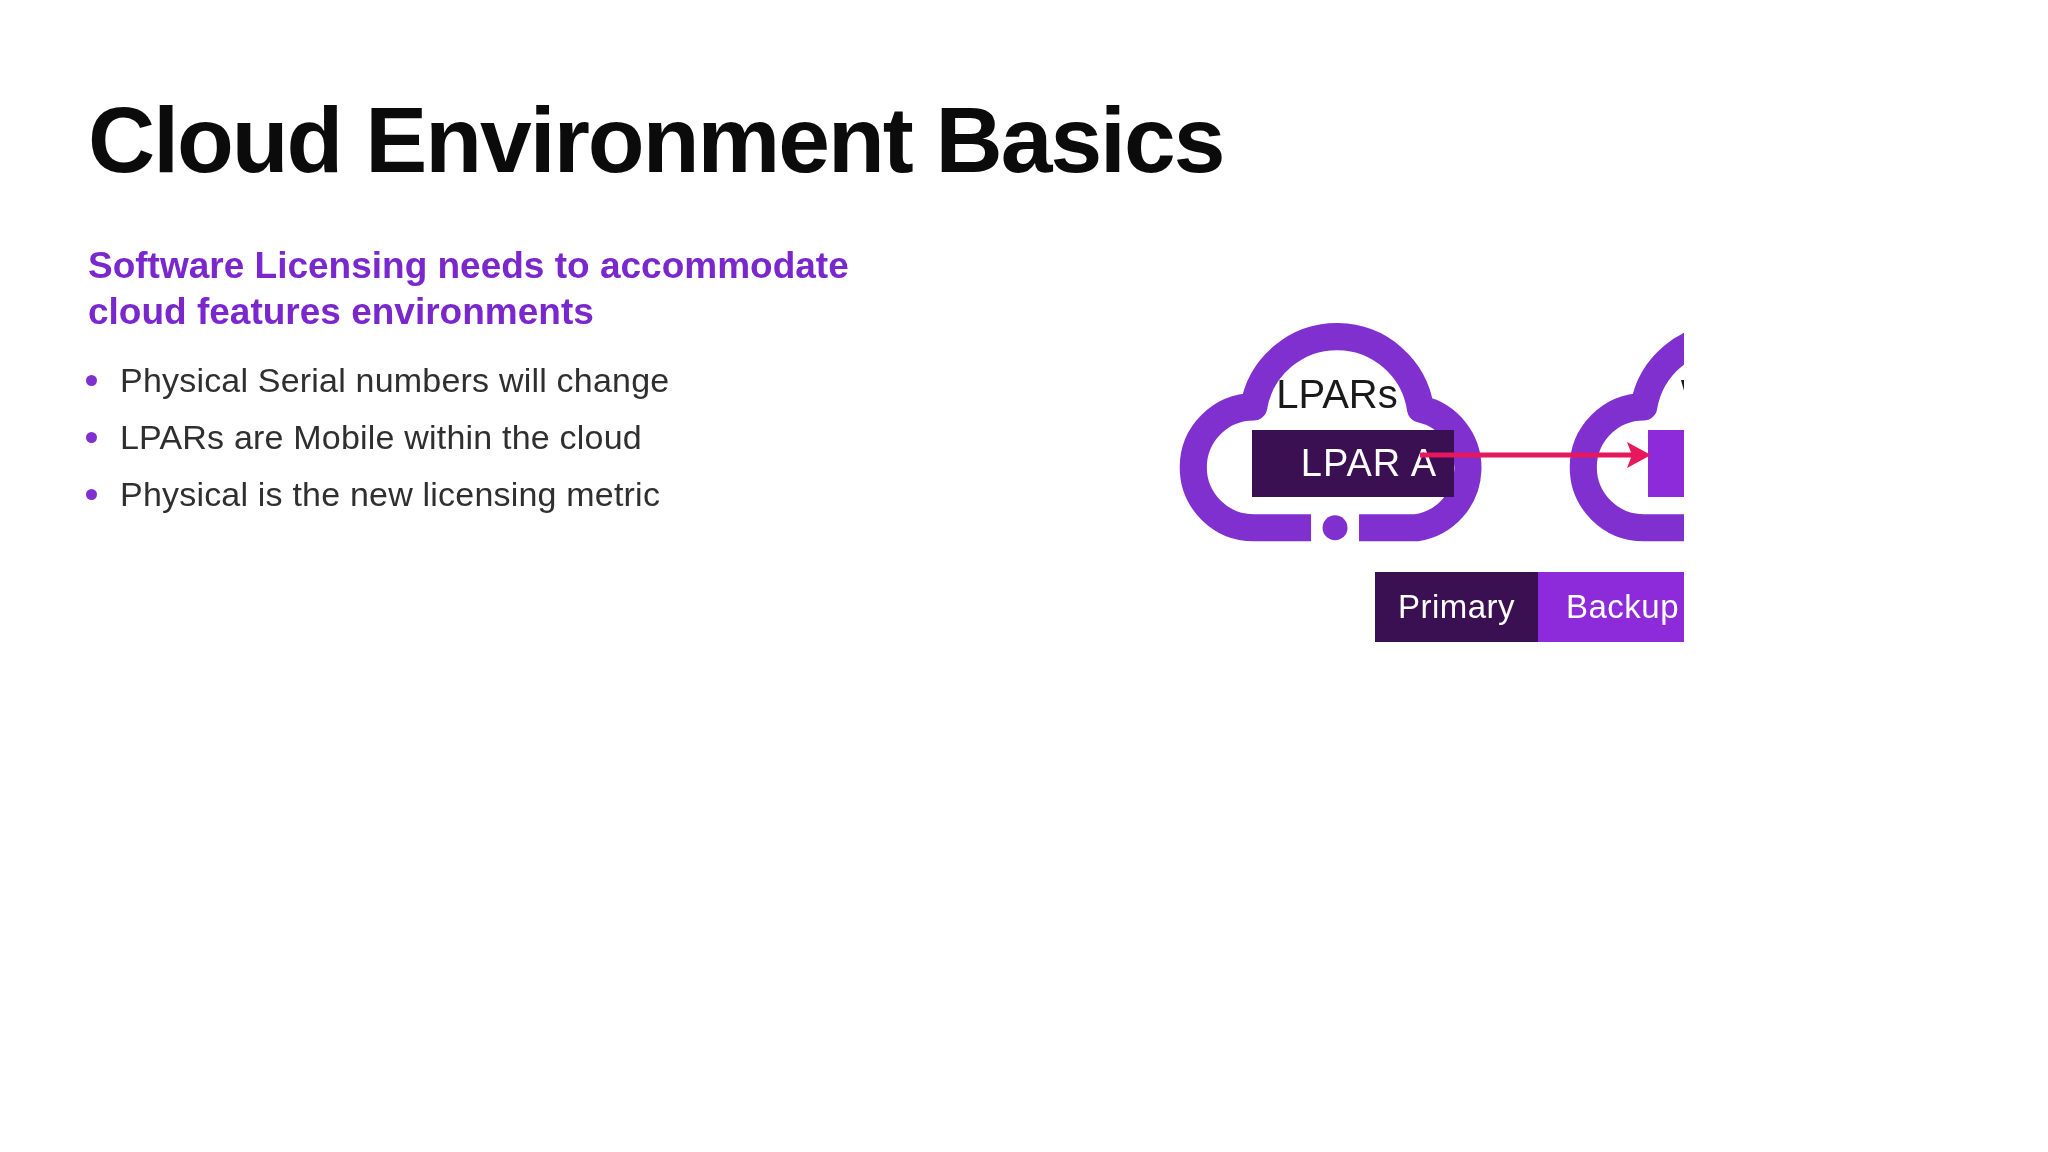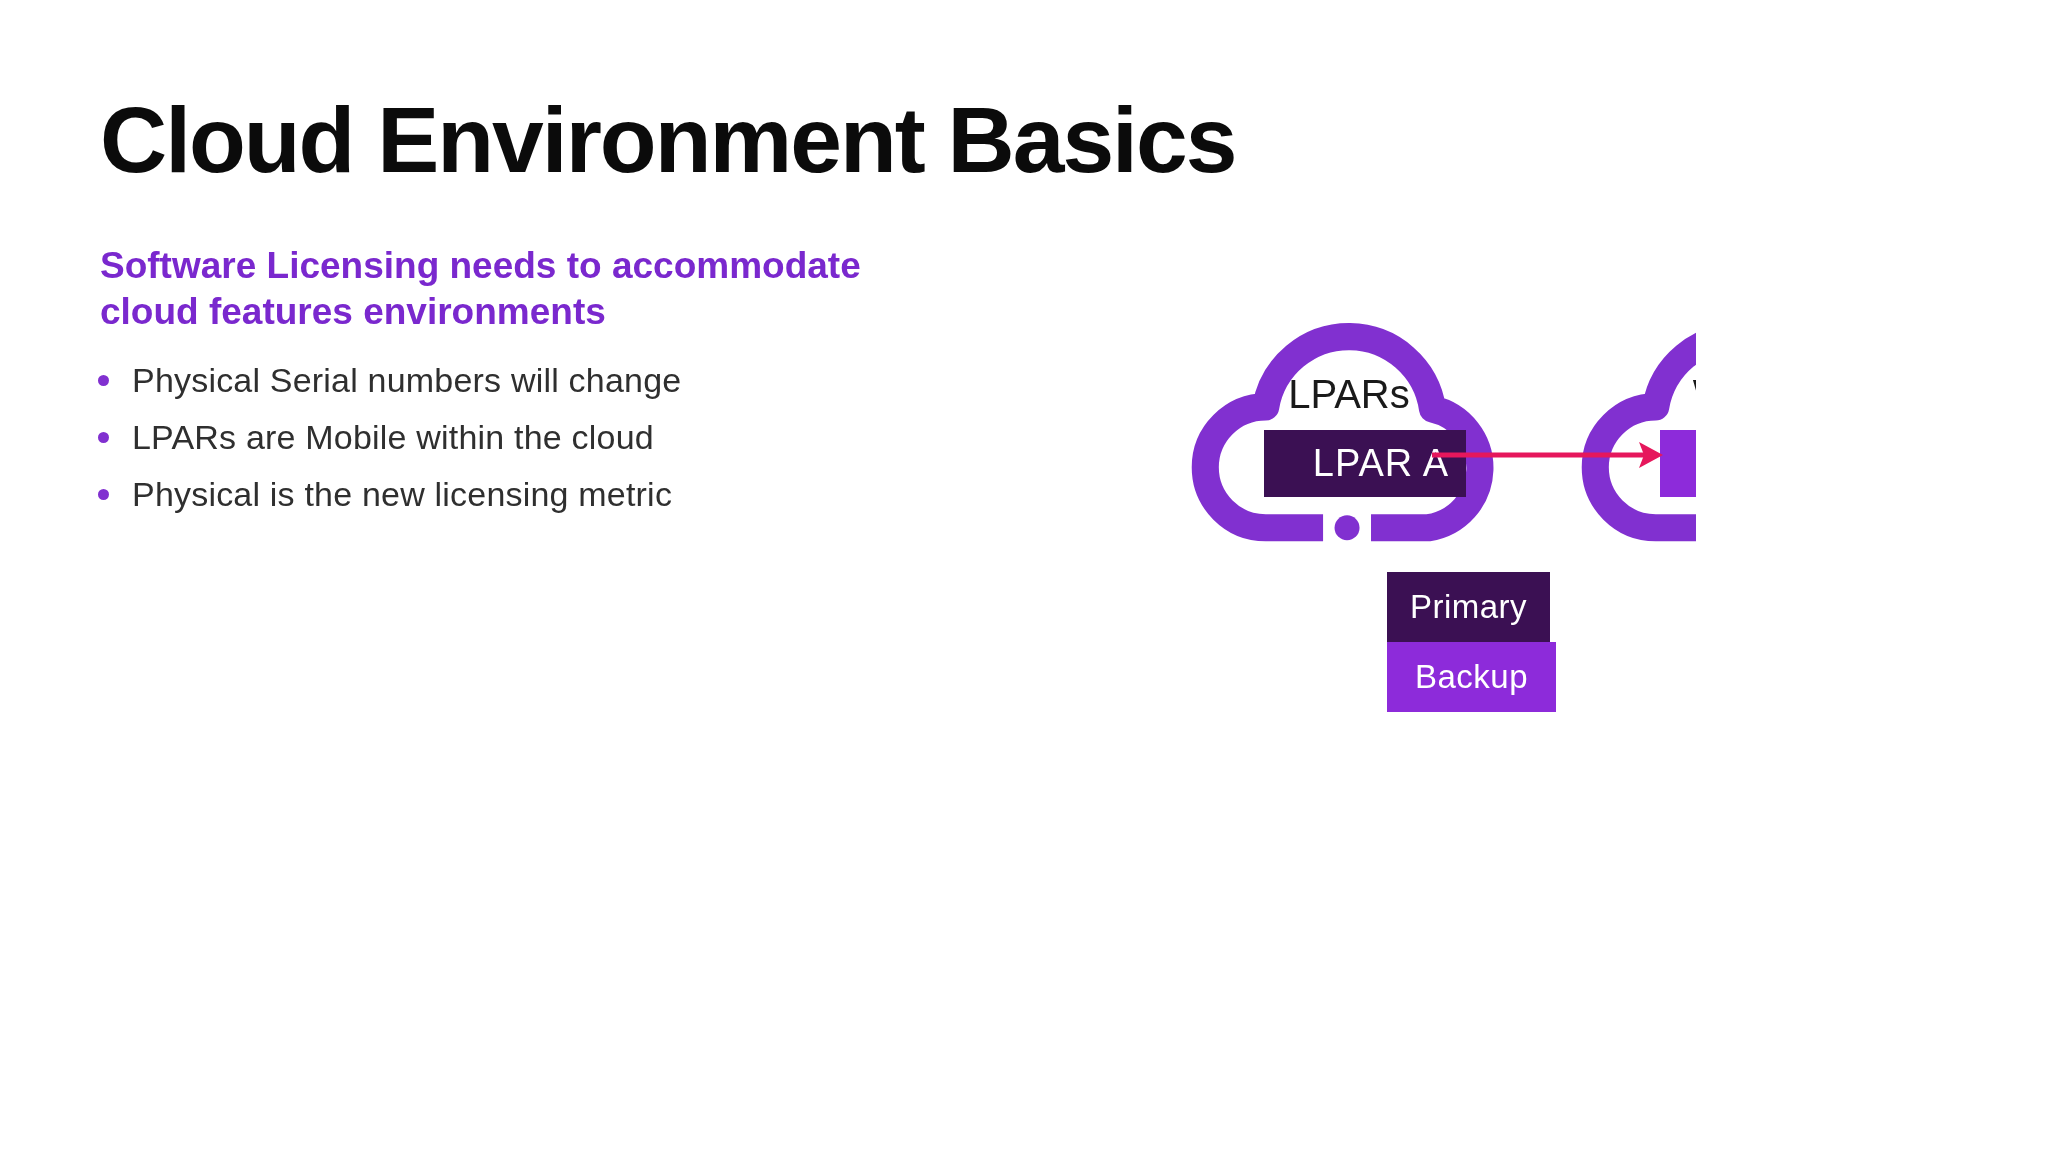--- a/index.html
+++ b/index.html
@@ -13,21 +13,20 @@
     --arrow-pink:#e6175c;
     --label-black:#1a1a1a;
   }
   html,body{margin:0;padding:0;background:#ffffff;}
   .slide{
     position:relative;
     width:1684px;height:1152px;
     background:#ffffff;
     overflow:hidden;
     font-family:"Liberation Sans", sans-serif;
-    margin-left:12px;
   }
   .title{
     position:absolute;left:88px;top:94px;
     font-size:93px;font-weight:700;line-height:1;
     letter-spacing:-2px;color:var(--title-black);
     white-space:nowrap;margin:0;
   }
   .subtitle{
     position:absolute;left:88px;top:243px;
     font-size:37px;font-weight:700;line-height:46px;
@@ -65,21 +64,21 @@
     color:#ffffff;font-size:38px;font-weight:300;
     letter-spacing:1px;white-space:nowrap;padding-left:32px;
   }
   .lpar-a{left:1252px;width:170px;background:var(--dark-purple);}
   .lpar-c{left:1648px;width:158px;background:var(--bright-purple);}
   .arrow-svg{position:absolute;left:1420px;top:435px;width:232px;height:40px;}
   .arrow-line{stroke:var(--arrow-pink);stroke-width:5;}
   .arrow-head{fill:var(--arrow-pink);}
   .legend{
     position:absolute;left:1375px;top:572px;
-    display:flex;flex-direction:column;
+    display:flex;flex-direction:row;
   }
   .legend-box{
     height:70px;display:flex;align-items:center;justify-content:center;
     color:#ffffff;font-size:33px;font-weight:300;letter-spacing:0.5px;
   }
   .legend-box.primary{width:163px;background:var(--dark-purple);}
   .legend-box.backup{width:169px;background:var(--bright-purple);text-align:center;}
 </style>
 </head>
 <body>

